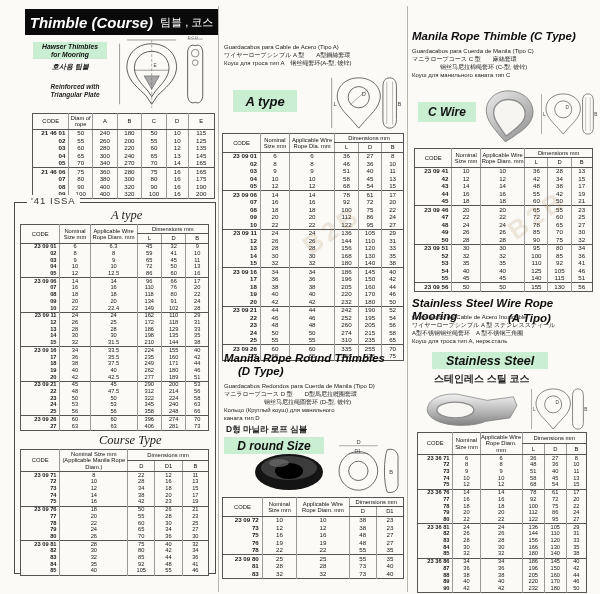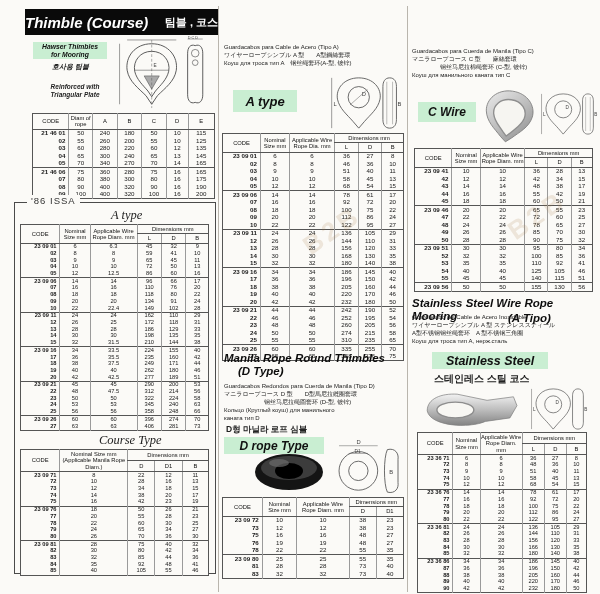--- a/index.html
+++ b/index.html
@@ -1,22 +1,22 @@
 <!DOCTYPE html>
 <html><head>
 <meta charset="utf-8">
 <style>
   html,body{margin:0;padding:0;background:#e9e7e1;}
   #page{position:relative;width:600px;height:594px;background:#fbfaf7;overflow:hidden;
         font-family:"Liberation Sans",sans-serif;color:#1c1c1c;}
   .abs{position:absolute;}
   .vline{position:absolute;width:1px;background:#b9b5ad;}
-  .banner{background:#0a0a0a;color:#fff;display:flex;align-items:center;justify-content:space-between;gap:7px;}
+  .banner{background:#0a0a0a;color:#fff;display:flex;align-items:center;justify-content:center;gap:7px;}
   .banner .en{font-style:italic;font-weight:bold;font-size:15px;}
-  .banner .ko{font-weight:bold;font-size:11px;}
+  .banner .ko{font-weight:normal;font-size:11px;}
   .greenlbl{background:#c9eed2;color:#111;font-weight:bold;font-style:italic;text-align:center;
             display:flex;align-items:center;justify-content:center;}
   .sec-title{font-weight:bold;font-style:italic;font-size:11.5px;line-height:1.12;color:#0d0d0d;}
   .subs div{font-size:6px;line-height:8px;color:#222;white-space:nowrap;}
   .ital-note{font-style:italic;font-weight:bold;font-size:6.5px;line-height:8px;text-align:center;color:#222;}
   .korean-sm{font-size:7px;font-weight:bold;color:#222;text-align:right;}
   .issa-box{border:1.5px solid #4a4a4a;background:#fbfaf7;}
   .issa-tag{position:absolute;top:-8px;left:12px;background:#fbfaf7;padding:0 4px;
             font-size:9.5px;letter-spacing:1px;color:#333;}
   .script-head{font-family:"Liberation Serif",serif;font-style:italic;font-size:12.5px;color:#222;}
@@ -181,21 +181,21 @@
               <td>100</td>
               <td>16</td>
               <td>200</td>
             </tr>
           </tbody>
         </table>
       </div>
   </div>
 
   <div class="abs issa-box" style="left:14px;top:202px;width:200px;height:370px">
-    <div class="issa-tag">'86 ISSA</div>
+    <div class="issa-tag">'41 ISSA</div>
     <div class="abs script-head" style="left:96px;top:5px">A type</div>
     <div class="abs" style="left:5px;top:21px;width:189px">
       <div class="dense">
           <table class="ctab">
             <colgroup>
               <col style="width: 21%;">
               <col style="width: 16%;">
               <col style="width: 25%;">
               <col style="width: 13%;">
               <col style="width: 13%;">
@@ -868,21 +868,21 @@
     <div style="padding-left:14px">(D Type)</div>
   </div>
   <div class="abs subs" style="left:224px;top:382px">
     <div>Guardacabos Redondos para Cuerda de Manila (Tipo D)</div>
     <div>マニラロープコース D 型　　D型馬尼拉纜圈套環</div>
     <div style="padding-left:40px">钢丝马尼拉绳圆套环 (D-型, 镀锌)</div>
     <div>Кольцо (Круглый коуш) для манильного</div>
     <div>каната тип D</div>
   </div>
   <div class="abs korean-sm" style="left:226px;top:424px;font-size:8.5px">D형 마닐라 로프 심블</div>
-  <div class="abs greenlbl" style="left:224px;top:437px;width:100px;height:17px;font-size:12px">D rope Type</div>
+  <div class="abs greenlbl" style="left:224px;top:437px;width:100px;height:17px;font-size:12px">D round Size</div>
 
   <svg class="abs" style="left:252px;top:452px" width="74" height="40" viewBox="0 0 74 40">
     <ellipse cx="37" cy="20" rx="34" ry="18" fill="#141414"></ellipse>
     <ellipse cx="37" cy="16" rx="28" ry="12" fill="#3c3c3c"></ellipse>
     <ellipse cx="37" cy="19" rx="14" ry="8" fill="#000"></ellipse>
     <ellipse cx="27" cy="11" rx="10" ry="4" fill="#6b6b6b" opacity="0.7"></ellipse>
   </svg>
 
   <svg class="abs" style="left:334px;top:438px" width="70" height="58" viewBox="0 0 70 60">
     <g stroke="#555" stroke-width="0.9" fill="none">
@@ -977,20 +977,21 @@
               <td>32</td>
               <td>32</td>
               <td>73</td>
               <td>40</td>
             </tr>
           </tbody>
         </table>
       </div>
   </div>
 
+  <div class="abs sec-title" style="left:412px;top:30px;width:186px">Manila Rope Thimble (C Type)</div>
   <div class="abs subs" style="left:412px;top:47px">
     <div>Guardacabos para Cuerda de Manila (Tipo C)</div>
     <div>マニラロープコース C 型　　麻絲套環</div>
     <div style="padding-left:28px">钢丝马尼拉棉绳套环 (C-型, 镀锌)</div>
     <div>Коуш для манильного каната тип C</div>
   </div>
   <div class="abs greenlbl" style="left:418px;top:102px;width:58px;height:20px;font-size:12px">C Wire</div>
 
   <svg class="abs" style="left:480px;top:88px" width="58" height="56" viewBox="0 0 60 58">
     <defs>

